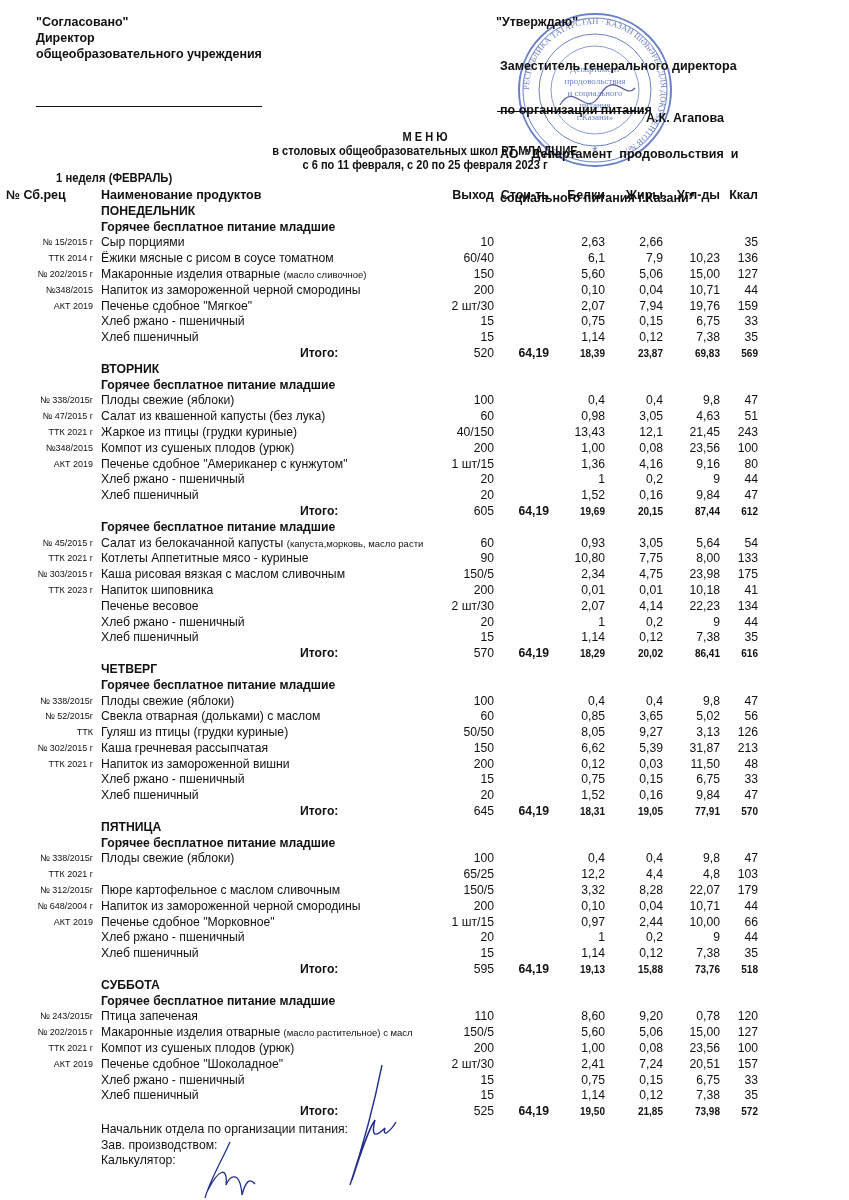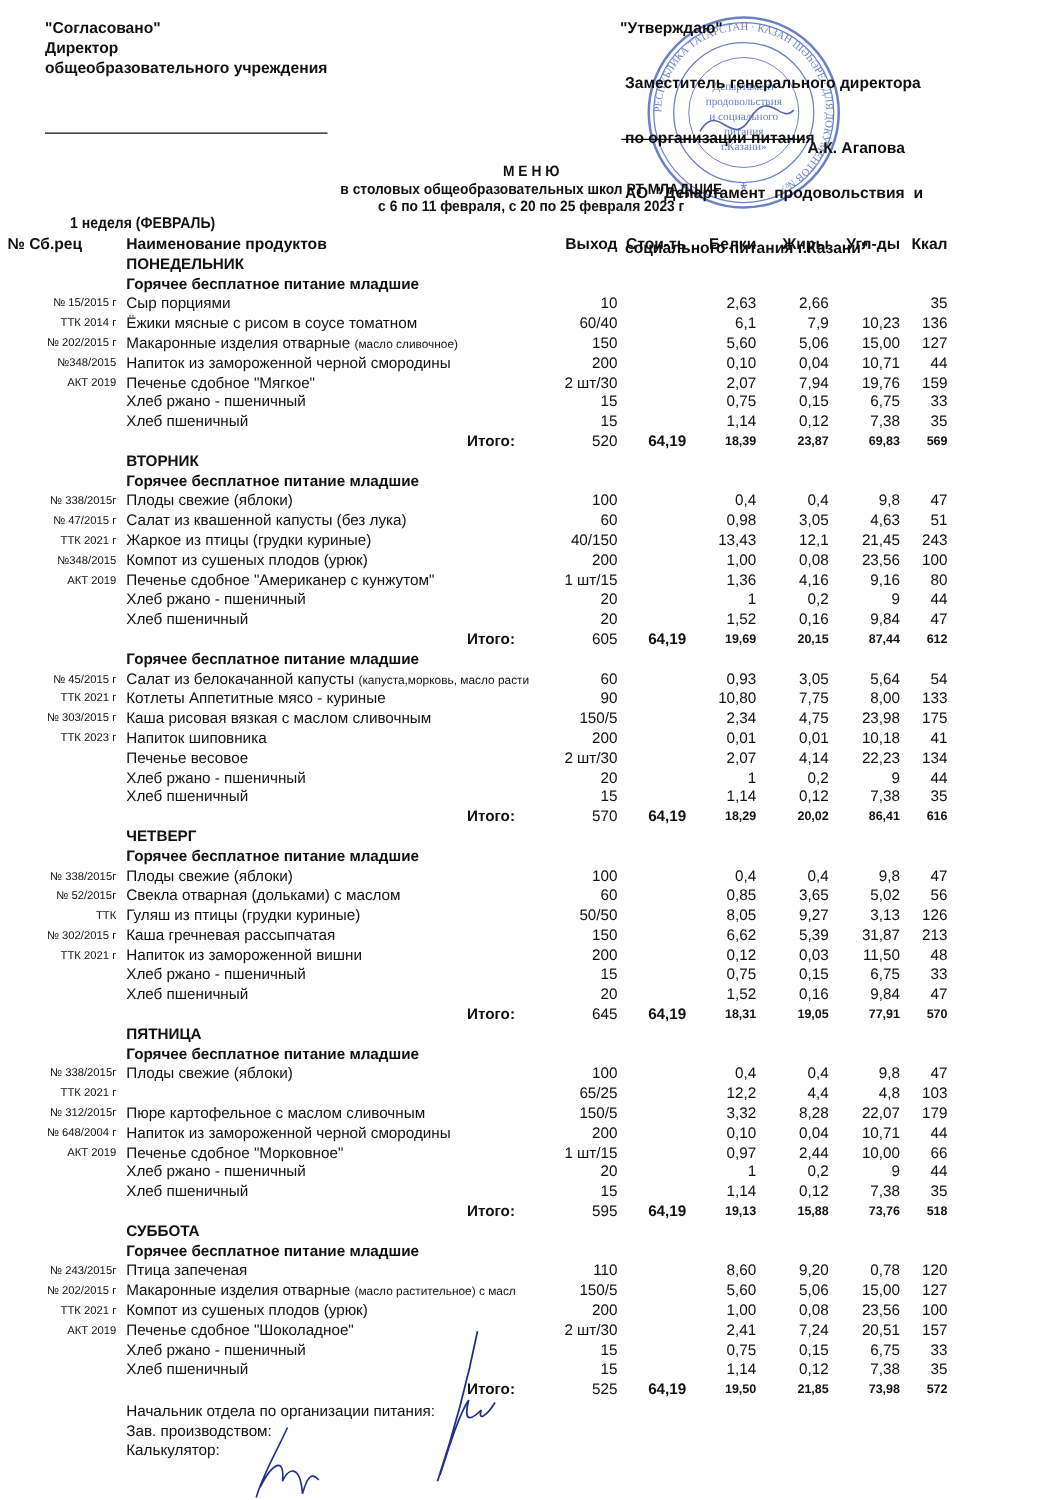--- a/index.html
+++ b/index.html
@@ -25,21 +25,21 @@
   .c-out { left:430px; width:64px; text-align:right; }
   .c-cost { left:497px; width:52px; text-align:right; }
   .c-prot { left:560px; width:45px; text-align:right; }
   .c-fat { left:618px; width:45px; text-align:right; }
   .c-carb { left:672px; width:48px; text-align:right; }
   .c-kcal { left:726px; width:32px; text-align:right; }
   .hdr-row { font-weight:bold; font-size:12.5px; }
   .hdr-row .c-ref { font-size:12.5px; text-align:left; left:6px; }
   .day-row, .sub-row { font-weight:bold; font-size:12.2px; }
   .total-row { font-weight:bold; }
-  .total-row .c-label { left:300px; width:112px; text-align:right; }
+  .total-row .c-label { left:300px; width:112px; }
   .total-row .c-out { font-weight:normal; }
   .total-row .small { font-size:10px; }
   .footer { position:absolute; left:101px; top:1122px; font-size:12.2px; line-height:15.5px; }
   .sig { position:absolute; }
 </style>
 </head>
 <body>
 
 <div class="hdr-left">
   <div>"Согласовано"</div>

